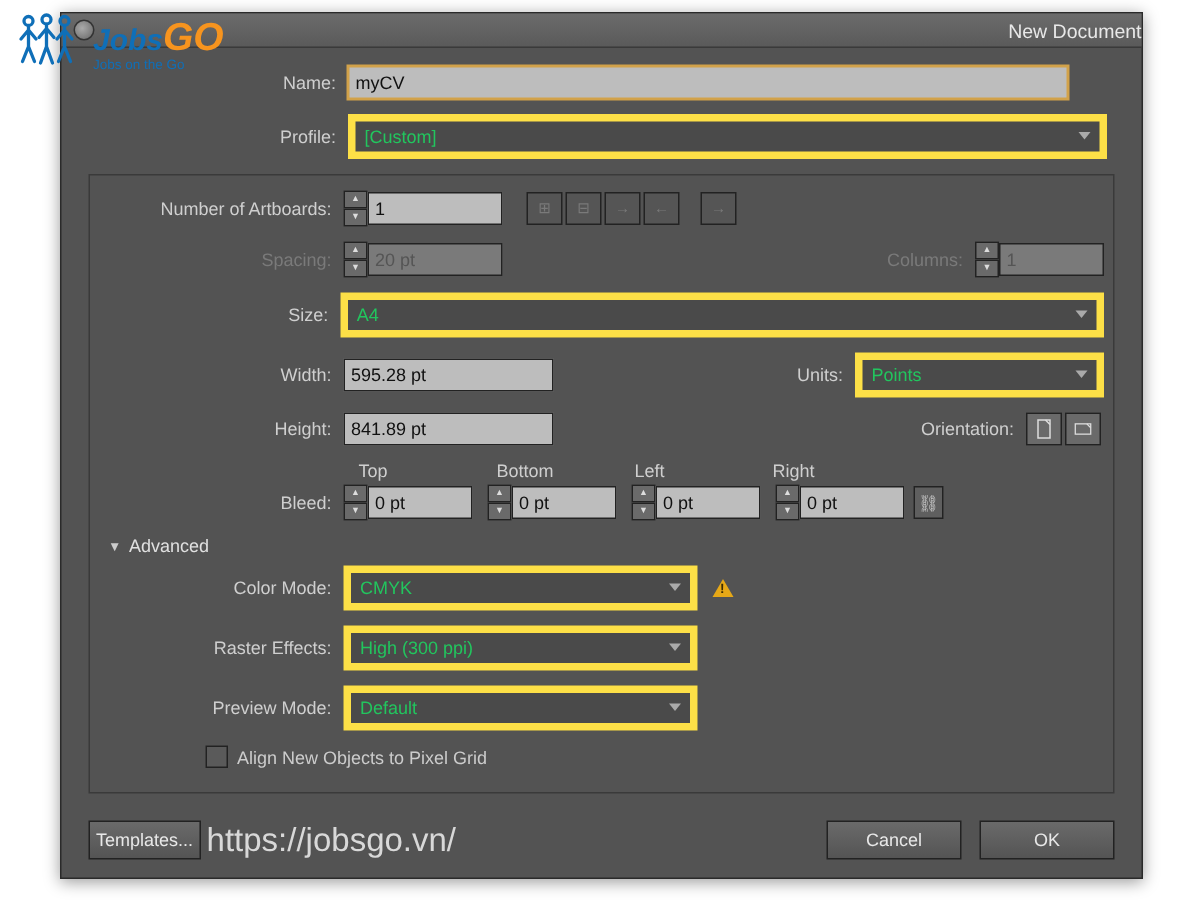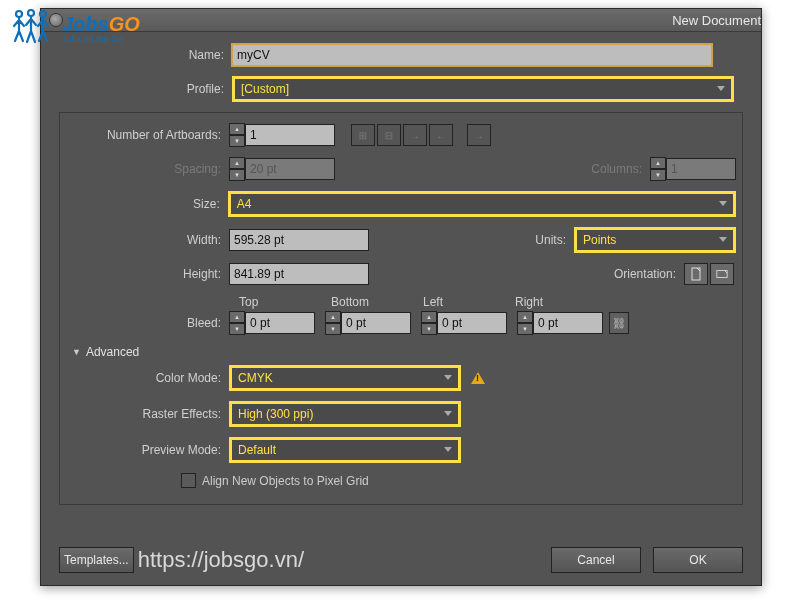--- a/index.html
+++ b/index.html
@@ -64,26 +64,26 @@
   color: #111;
   font-size: 12px;
 }
 .field.focus {
   border: 1px solid #d2a24a;
   box-shadow: 0 0 0 1px #d2a24a;
 }
 .dropdown {
   position: relative;
   background: #4a4a4a;
-  border: 3px solid #fde047;
+  border: 5px solid #fde047;
   height: 20px;
   display: flex;
   align-items: center;
   padding: 0 20px 0 6px;
-  color: #fde047;
+  color: #22c55e;
 }
 .dropdown::after {
   content: "";
   position: absolute;
   right: 6px; top: 7px;
   border-left: 4px solid transparent;
   border-right: 4px solid transparent;
   border-top: 5px solid #aaa;
 }
 .stepper {
@@ -154,21 +154,21 @@
   display:inline-flex; align-items:center; justify-content:center; margin-right:2px;
 }
 .orient-btn svg { width:12px; height:14px; }
 .logo {
   position:absolute; left:6px; top:6px; z-index:10;
   display:flex; align-items:center; gap:6px;
   font-family: Arial, sans-serif;
 }
 .logo svg { width:50px; height:44px; }
 .logo .t1 { color:#0f6fb8; font-size:20px; font-weight:bold; font-style:italic;}
-.logo .t2 { color:#f7941e; font-size:20px; font-weight:bold; font-style:italic;}
+.logo .t2 { color:#f7941e; font-size:26px; font-weight:bold; font-style:italic;}
 .logo .sub { color:#0f6fb8; font-size:9px; display:block; margin-top:-2px;}
 .url {
   color:#d8d8d8; font-size:22px; font-family: Liberation Sans, sans-serif;
   margin-left:4px;
 }
 </style>
 </head>
 <body>
 
 <div class="logo">
@@ -329,21 +329,21 @@
           </div>
       </div>
 
       <div class="row">
         <div class="label" style="width:155px">Preview Mode:</div>
         <div class="dropdown" style="width:200px">
             <span>Default</span>
           </div>
       </div>
 
-      <div class="row" style="margin-left:115px">
+      <div class="row" style="margin-left:71px">
         <span class="checkbox"></span>
         <span>Align New Objects to Pixel Grid</span>
       </div>
     </div>
   </div>
 
   <div class="footer">
     <div class="btn">
         <span>Templates...</span>
       </div>

